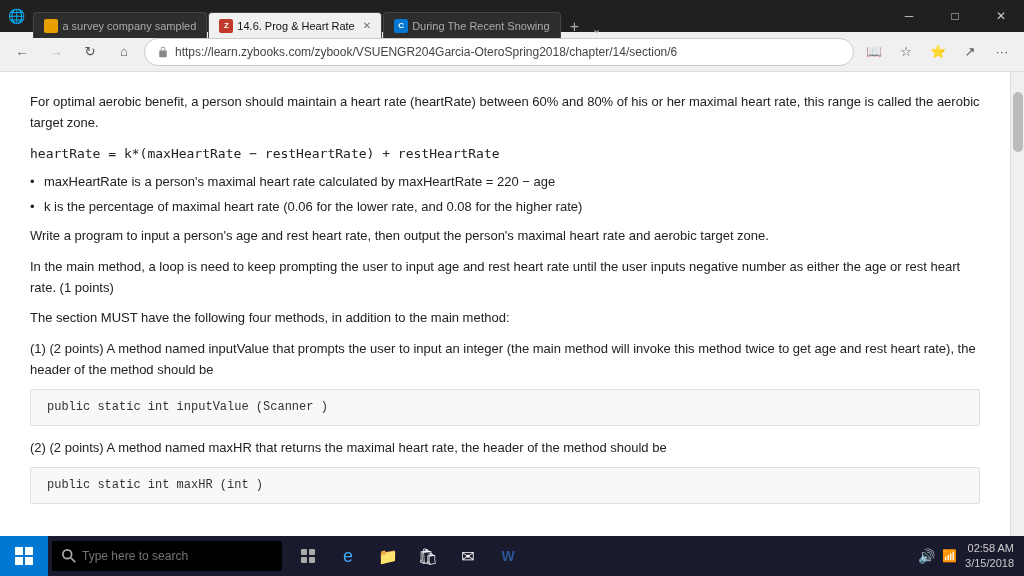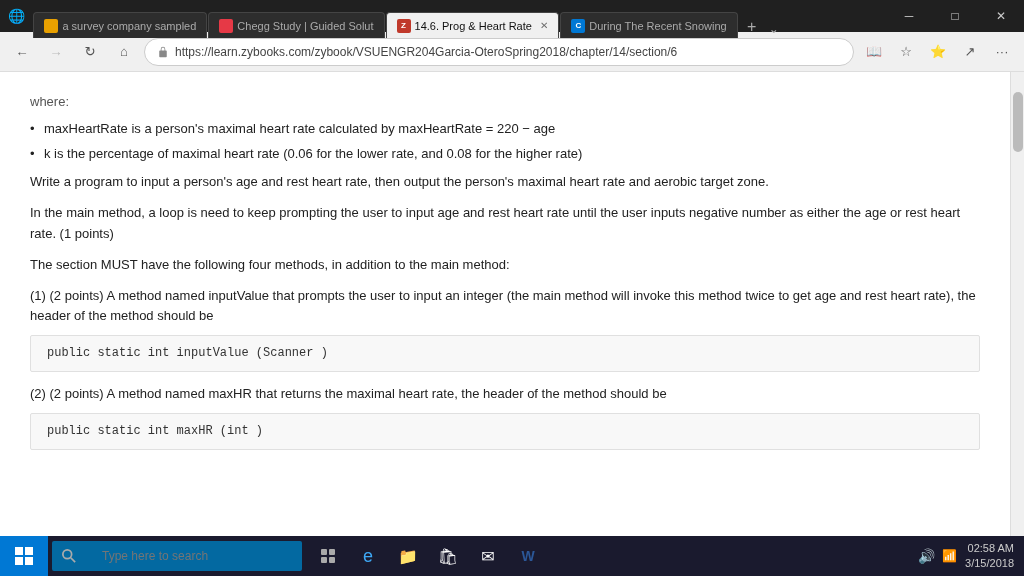--- a/index.html
+++ b/index.html
@@ -10,24 +10,23 @@
       position: fixed; bottom: 0; left: 0; right: 0; height: 40px;
       background: #1a1a2e; display: flex; align-items: center;
       z-index: 1000; color: #fff;
     }
     .taskbar-start {
       width: 48px; height: 40px; display: flex; align-items: center;
       justify-content: center; background: #0078d4; cursor: pointer;
     }
     .taskbar-start svg { width: 20px; height: 20px; fill: white; }
     .taskbar-search {
-      display: flex; align-items: center; background: #0369a1;
+      display: flex; align-items: center; background: #000000;
       border-radius: 2px; height: 30px; padding: 0 10px; margin-left: 4px;
       min-width: 230px;
-      gap: 20px;
     }
     .taskbar-search input {
       background: transparent; border: none; color: #fff; outline: none;
       font-size: 12px; width: 190px;
     }
     .taskbar-search svg { width: 14px; height: 14px; fill: #aaa; margin-right: 6px; }
     .taskbar-icons { display: flex; align-items: center; margin-left: 6px; }
     .taskbar-icon-btn {
       width: 40px; height: 40px; display: flex; align-items: center;
       justify-content: center; cursor: pointer;
@@ -137,24 +136,20 @@
 
     <span style="font-size:14px;">🌐</span>
   </div>
   <div class="tabs-bar">
 
     <div class="tab">
       <div class="tab-favicon fav-orange" style="width:14px;height:14px;border-radius:2px;background:#e8a000;"></div>
       <span>a survey company sampled</span>
     </div>
 
-    <div class="tab">
-      <div class="tab-favicon" style="width:14px;height:14px;border-radius:2px;background:#e63946;"></div>
-      <span>Chegg Study | Guided Solut</span>
-    </div>
 
     <div class="tab active">
       <div class="tab-favicon" style="width:14px;height:14px;border-radius:2px;background:#c0392b;display:flex;align-items:center;justify-content:center;color:white;font-size:8px;font-weight:bold;">Z</div>
       <span>14.6. Prog &amp; Heart Rate</span>
       <span class="tab-close">✕</span>
     </div>
 
     <div class="tab">
       <div class="tab-favicon" style="width:14px;height:14px;border-radius:2px;background:#0078d4;display:flex;align-items:center;justify-content:center;color:white;font-size:8px;font-weight:bold;">C</div>
       <span>During The Recent Snowing</span>
@@ -186,23 +181,24 @@
     <div class="addr-icon-btn">☆</div>
     <div class="addr-icon-btn">⭐</div>
     <div class="addr-icon-btn">↗</div>
     <div class="addr-icon-btn">···</div>
   </div>
 </div>
 
 <div class="content-area">
   <div class="main-content">
 
-
-
-    <div class="where-label">where:</div>
+    <div class="content-text">For optimal aerobic benefit, a person should maintain a heart rate (heartRate) between 60% and 80% of his or her maximal heart rate, this range is called the aerobic target zone.</div>
+
+    <div class="formula-line">heartRate = k*(maxHeartRate − restHeartRate) + restHeartRate</div>
+
 
     <div class="bullet">
       <span>maxHeartRate is a person's maximal heart rate calculated by maxHeartRate = 220 − age</span>
     </div>
     <div class="bullet">
       <span>k is the percentage of maximal heart rate (0.06 for the lower rate, and 0.08 for the higher rate)</span>
     </div>
 
     <div class="content-text" style="margin-top:8px;">Write a program to input a person's age and rest heart rate, then output the person's maximal heart rate and aerobic target zone.</div>
 

